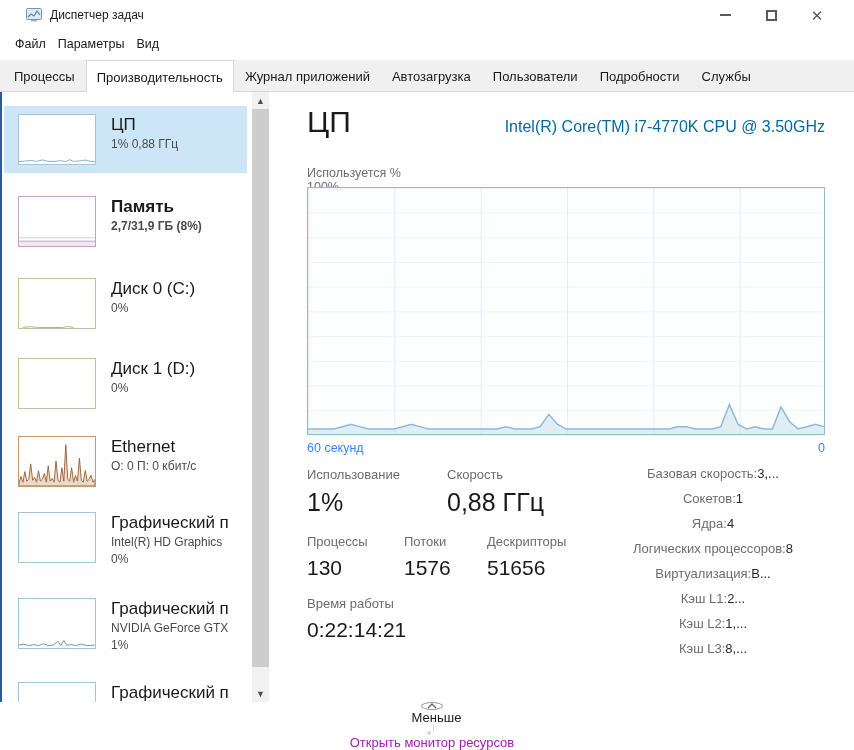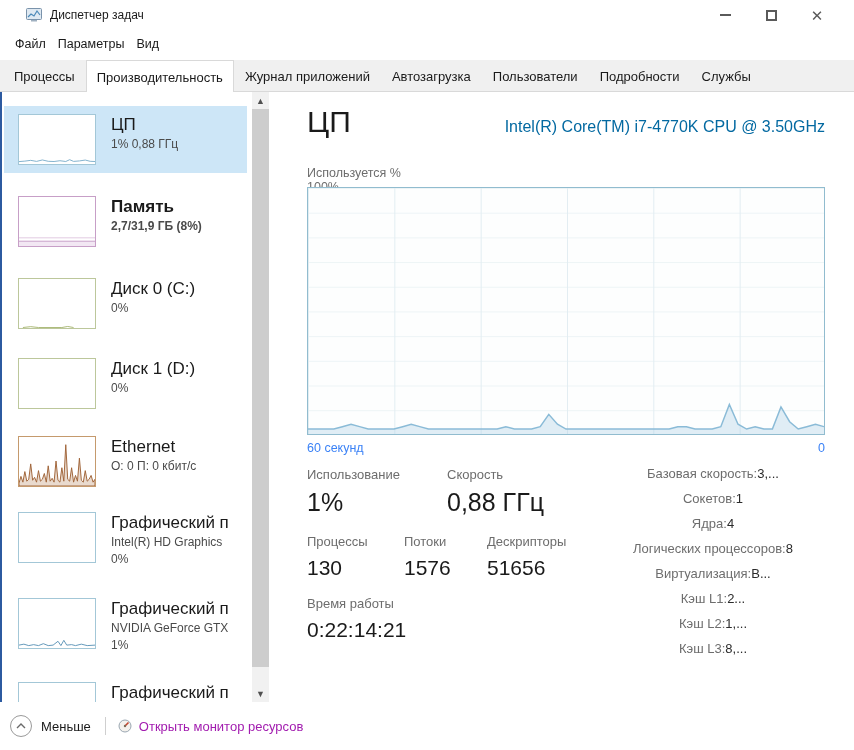--- a/index.html
+++ b/index.html
@@ -70,21 +70,21 @@
   .stat-med { font-size:21px; color:#1a1a1a; line-height:27px; margin-top:4px; }
   .cellA { width:140px; } .cellB { width:97px; } .cellC { width:83px; }
   .row2 { margin-top:15px; } .row3 { margin-top:14px; }
 
   .stats-right { position:absolute; left:315px; top:374px; width:222px; }
   .detail-row { display:flex; justify-content:center; height:25px; align-items:flex-start; }
   .detail-label { font-size:13px; color:#6d6d6d; }
   .detail-value { font-size:13px; color:#2b2b2b; }
 
   
-  .footer { position:absolute; left:0; top:702px; width:854px; height:48px; background:#fff; display:flex; align-items:center; padding-left:10px; }
+  .footer { position:absolute; left:0; top:702px; width:854px; height:48px; background:#fff; display:flex; align-items:center; padding-left:10px;flex-direction:column; }
   .expand-btn { width:22px; height:22px; border:1px solid #9a9a9a; border-radius:50%; display:flex; align-items:center; justify-content:center; }
   .less-label { font-size:13px; color:#1a1a1a; margin-left:9px; }
   .footer-sep { width:1px; height:18px; background:#cfcfcf; margin:0 12px 0 14px; }
   .gauge-icon { width:14px; height:14px; margin-right:7px; }
   .resmon-link { font-size:13px; color:#a21caf; }
 </style>
 </head>
 <body>
 
 <div class="window">

